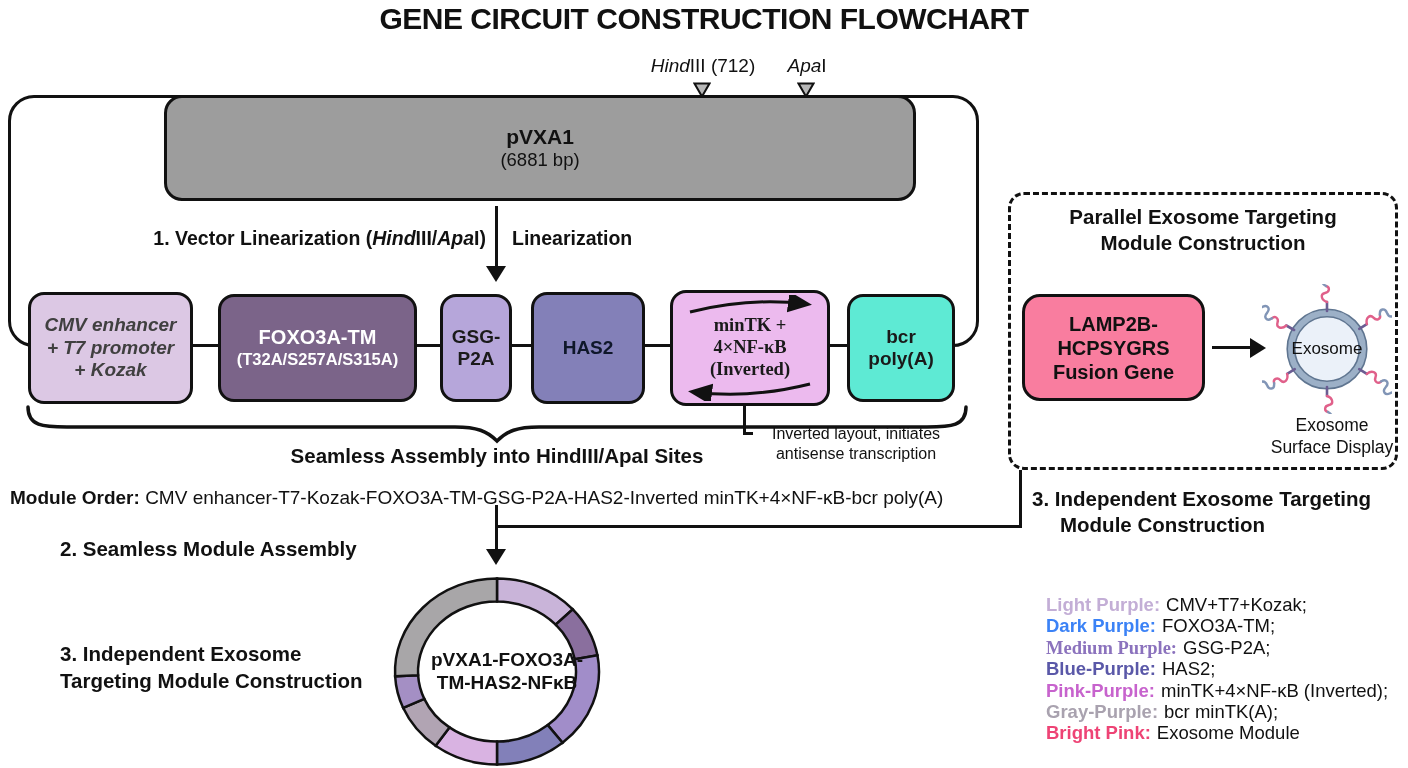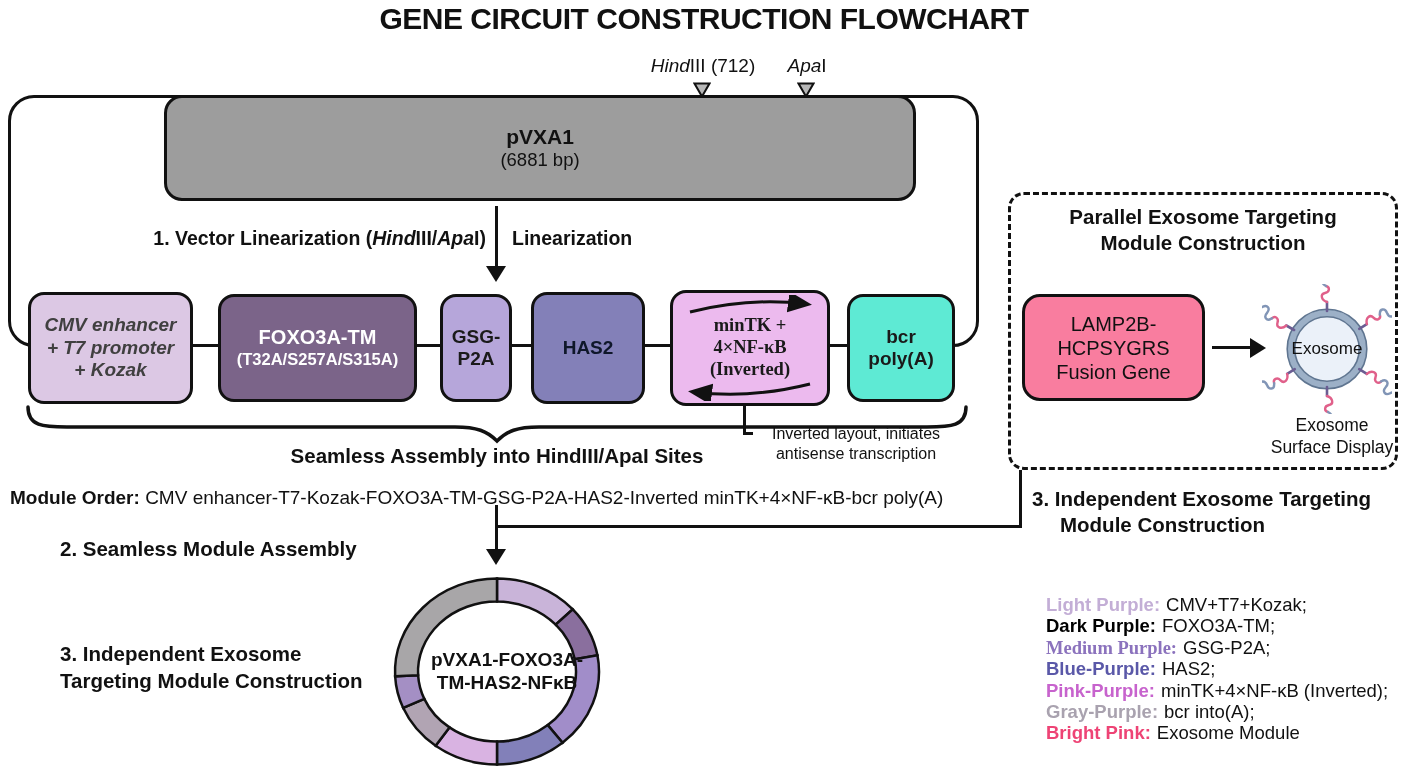--- a/index.html
+++ b/index.html
@@ -143,21 +143,21 @@
   <div class="abs b center" style="left:421px;top:649px;width:172px;font-size:19px;line-height:22.5px;">
     <div>pVXA1-FOXO3A-</div>
     <div>TM-HAS2-NFκB</div>
   </div>
 
   <div class="abs" style="left:1008px;top:192px;width:390px;height:278px;border:3px dashed #111;border-radius:16px;box-sizing:border-box;"></div>
   <div class="abs b center" style="left:1008px;top:204px;width:390px;font-size:20.5px;line-height:26px;">
     <div>Parallel Exosome Targeting</div>
     <div>Module Construction</div>
   </div>
-  <div class="box" style="left: 1022px; top: 294px; width: 183px; height: 107px; border-radius: 18px; font-weight: normal; font-size: 20px; line-height: 24px; background: rgb(249, 125, 159);">
+  <div class="box" style="left: 1022px; top: 294px; width: 183px; height: 107px; border-radius: 18px; font-weight: bold; font-size: 20px; line-height: 24px; background: rgb(249, 125, 159);">
     <div>LAMP2B-</div>
     <div>HCPSYGRS</div>
     <div>Fusion Gene</div>
   </div>
   <div class="line" style="left:1212px;top:346px;width:42px;height:3px;"></div>
   <div class="ah-right" style="left:1250px;top:337.5px;"></div>
 
   <svg class="abs" style="left:1262px;top:284px;" width="130" height="130" viewBox="0 0 130 130">
     <defs>
       <g id="sq">
@@ -183,32 +183,32 @@
   </div>
 
   <div class="abs b" style="left:1032px;top:487px;font-size:20.5px;">3. Independent Exosome Targeting</div>
   <div class="abs b" style="left:1060px;top:513px;font-size:20.5px;">Module Construction</div>
 
   <div class="abs" style="left:1046px;top:594px;">
     <div class="legend-row">
       <span class="legend-label" style="color: rgb(195, 174, 214);">Light Purple:</span><span class="legend-value">CMV+T7+Kozak;</span>
     </div>
     <div class="legend-row">
-      <span class="legend-label" style="color: #000000;">Dark Purple:</span><span class="legend-value">FOXO3A-TM;</span>
+      <span class="legend-label" style="color: #3b82f6;">Dark Purple:</span><span class="legend-value">FOXO3A-TM;</span>
     </div>
     <div class="legend-row">
       <span class="legend-label" style="color: rgb(139, 114, 189); font-family: Liberation Serif, serif;">Medium Purple:</span><span class="legend-value">GSG-P2A;</span>
     </div>
     <div class="legend-row">
       <span class="legend-label" style="color: rgb(90, 88, 168);">Blue-Purple:</span><span class="legend-value">HAS2;</span>
     </div>
     <div class="legend-row">
       <span class="legend-label" style="color: rgb(199, 99, 205);">Pink-Purple:</span><span class="legend-value">minTK+4×NF-κB (Inverted);</span>
     </div>
     <div class="legend-row">
-      <span class="legend-label" style="color: rgb(169, 162, 175);">Gray-Purple:</span><span class="legend-value">bcr into(A);</span>
+      <span class="legend-label" style="color: rgb(169, 162, 175);">Gray-Purple:</span><span class="legend-value">bcr minTK(A);</span>
     </div>
     <div class="legend-row">
       <span class="legend-label" style="color: rgb(238, 67, 117);">Bright Pink:</span><span class="legend-value">Exosome Module</span>
     </div>
   </div>
 
 </div>
 
 </body></html>

